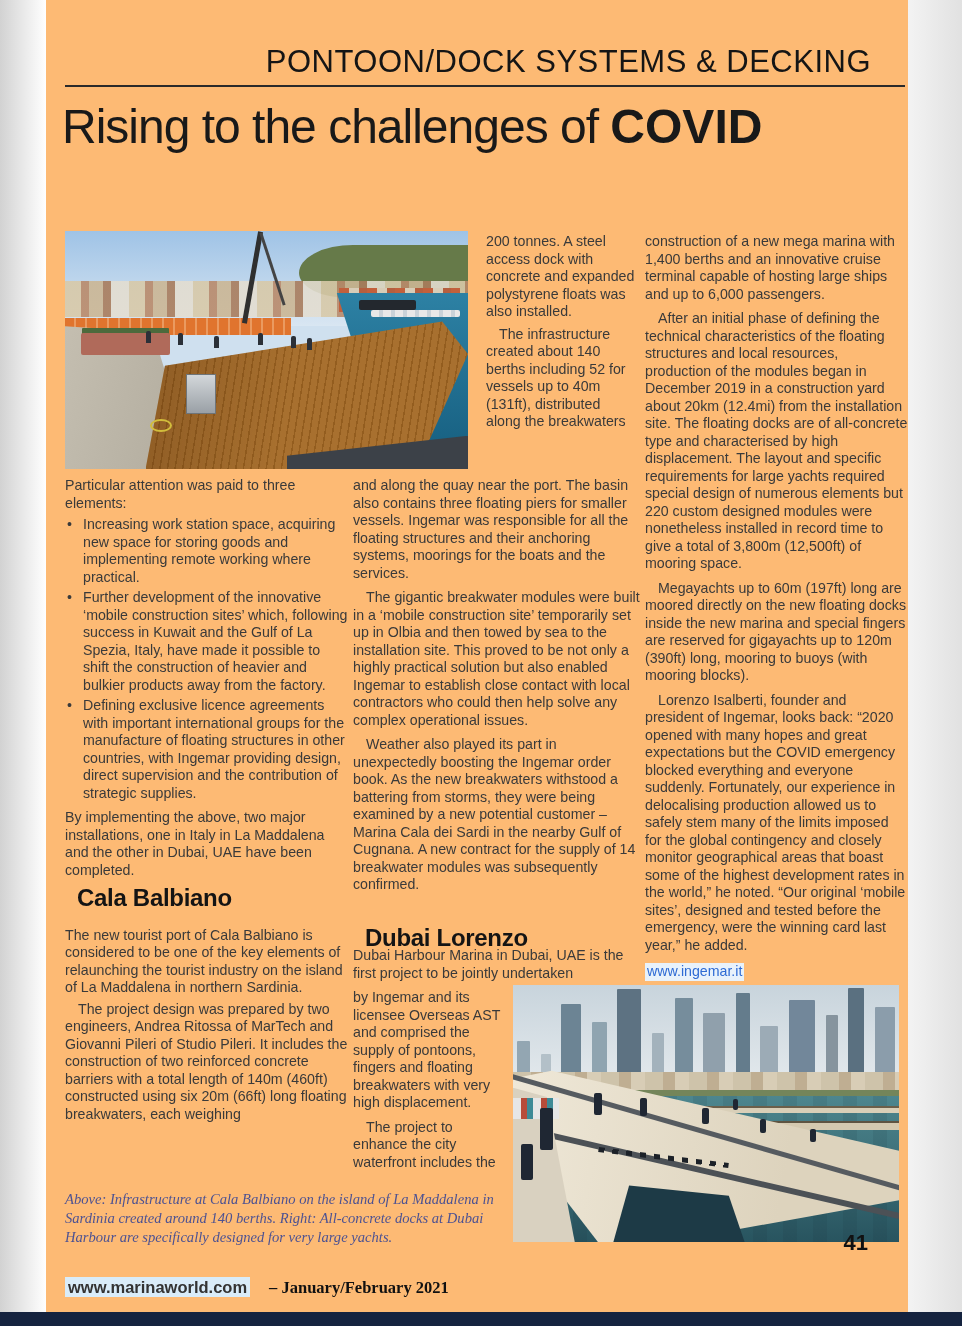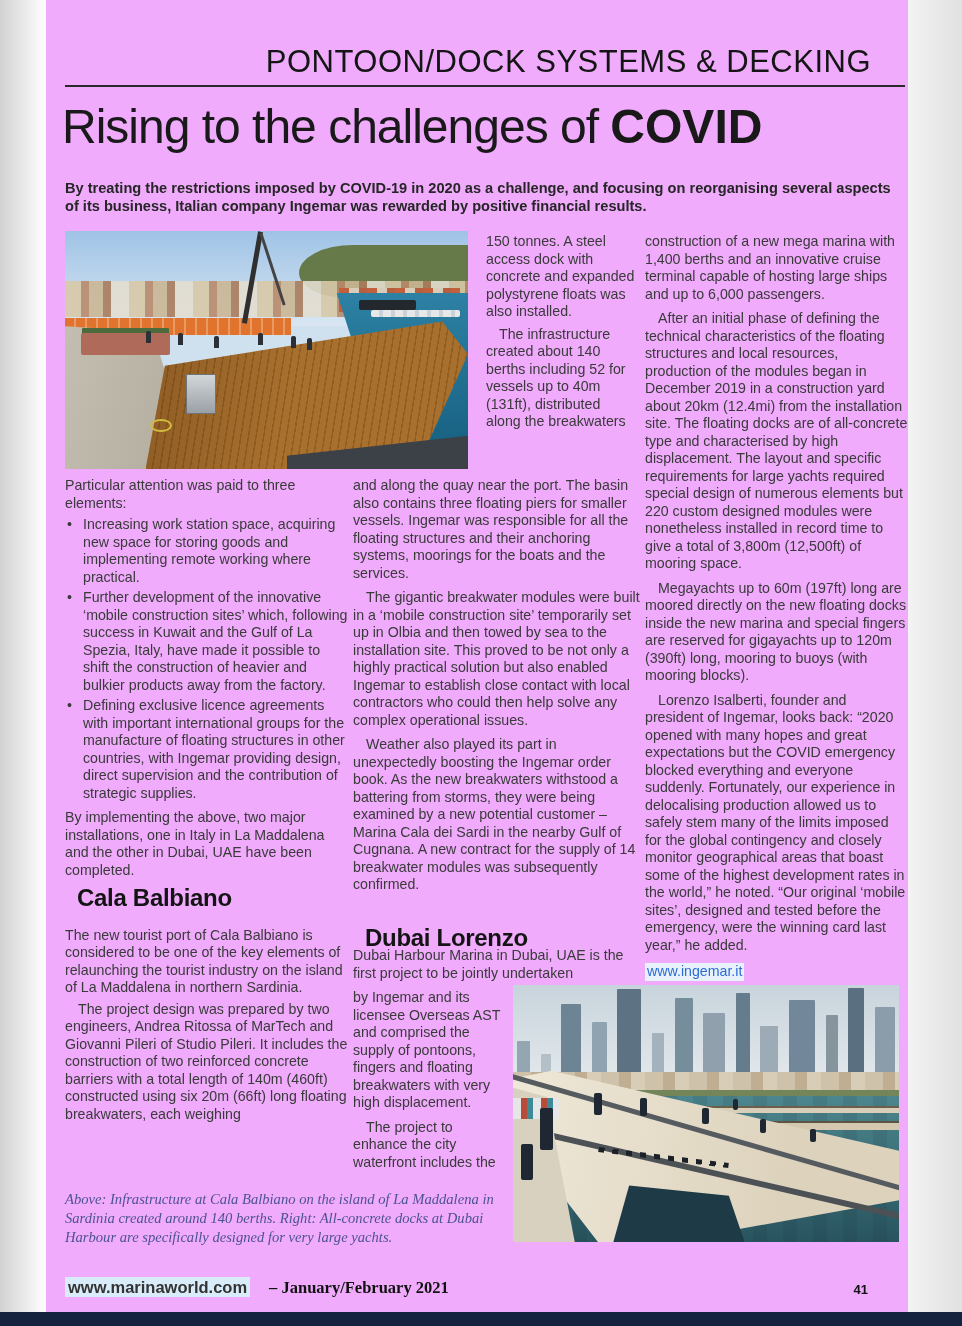--- a/index.html
+++ b/index.html
@@ -1,18 +1,18 @@
 <!DOCTYPE html>
 <html><head>
 <meta charset="utf-8">
 <style>
   html,body{margin:0;padding:0;background:#ffffff;}
   body{width:962px;height:1326px;overflow:hidden;
        font-family:"Liberation Sans","DejaVu Sans",sans-serif;color:#2e2e2e;}
-  .page{position:relative;width:928px;height:1326px;background:#f0abfc;}
+  .page{position:relative;width:928px;height:1326px;background:#fdba74;}
 
   
   .gutter-left{position:absolute;left:0;top:0;width:46px;height:1326px;
     background:linear-gradient(to right,#d2d2d2,#ffffff);}
   .gutter-right{position:absolute;left:908px;top:0;width:54px;height:1326px;
     background:linear-gradient(to right,#f3f3f3,#e1e1e1);}
 
   
   .kicker{position:absolute;right:57px;top:44px;font-size:31px;letter-spacing:.5px;
     color:#151515;font-weight:400;}
@@ -44,21 +44,21 @@
 
   
   .caption{position:absolute;left:65px;top:1190px;width:452px;
     font-family:"Liberation Serif","DejaVu Serif",serif;font-style:italic;
     font-size:14.6px;line-height:19px;color:#4d5292;}
 
   
   .footer-text{position:absolute;left:65px;top:1278px;font-size:16.5px;font-weight:700;color:#111;}
   .footer-site{background:#d9ecf9;color:#333;padding:1px 3px;text-decoration:none;font-weight:700;}
   .footer-issue{margin-left:19px;font-family:Liberation Serif, serif;}
-  .page-num{position:absolute;right:60px;top:1282px;font-size:13px;font-weight:700;color:#111;}
+  .page-num{position:absolute;right:60px;top:1230px;font-size:22px;font-weight:700;color:#111;}
   .navy-bar{position:absolute;left:0;top:1312px;width:962px;height:14px;background:#15233f;}
 
   
   .photo1{position:absolute;left:65px;top:231px;width:403px;height:238px;overflow:hidden;background:#cfe0ef;}
   .p1-sky{position:absolute;left:0;top:0;width:100%;height:40%;
     background:linear-gradient(#9fc3e6,#d9e6f2);}
   .p1-hill{position:absolute;right:0;top:6%;width:42%;height:22%;
     background:#667a49;border-radius:60% 0 0 55%/100% 0 0 90%;}
   .p1-town{position:absolute;left:0;top:21%;width:100%;height:15%;
     background:repeating-linear-gradient(90deg,#d8c9a8 0 16px,#b98a6a 16px 24px,#cbb694 24px 38px,#a97c5c 38px 46px,#e3ddd0 46px 64px);
@@ -157,21 +157,20 @@
   <div class="gutter-right"></div>
 
   <div class="kicker">PONTOON/DOCK SYSTEMS &amp; DECKING</div>
   <div class="kicker-rule"></div>
 
   <div class="title">
     <span class="t-light">Rising to the challenges of</span>
     <span class="t-heavy">COVID</span>
   </div>
 
-  <div class="standfirst">By treating the restrictions imposed by COVID-19 in 2020 as a challenge, and focusing on reorganising several aspects of its business, Italian company Ingemar was rewarded by positive financial results.</div>
 
   <div class="photo1">
     <div class="p1-sky"></div>
     <div class="p1-hill"></div>
     <div class="p1-town"></div>
     <div class="p1-town2"></div>
     <div class="p1-fence"></div>
     <div class="p1-water"></div>
     <div class="p1-boat"></div>
     <div class="p1-boat2"></div>
@@ -198,21 +197,21 @@
       <div class="bullet">Further development of the innovative ‘mobile construction sites’ which, following success in Kuwait and the Gulf of La Spezia, Italy, have made it possible to shift the construction of heavier and bulkier products away from the factory.</div>
       <div class="bullet">Defining exclusive licence agreements with important international groups for the manufacture of floating structures in other countries, with Ingemar providing design, direct supervision and the contribution of strategic supplies.</div>
     </div>
     <div class="mt">By implementing the above, two major installations, one in Italy in La Maddalena and the other in Dubai, UAE have been completed.</div>
     <h2 class="subhead" style="margin-top:10px;">Cala Balbiano</h2>
     <div style="margin-top:20px;">The new tourist port of Cala Balbiano is considered to be one of the key elements of relaunching the tourist industry on the island of La Maddalena in northern Sardinia.</div>
     <div class="ind" style="margin-top:4px;">The project design was prepared by two engineers, Andrea Ritossa of MarTech and Giovanni Pileri of Studio Pileri. It includes the construction of two reinforced concrete barriers with a total length of 140m (460ft) constructed using six 20m (66ft) long floating breakwaters, each weighing</div>
   </div>
 
   <div class="col2top bodytxt">
-    <div>150 tonnes. A steel access dock with concrete and expanded polystyrene floats was also installed.</div>
+    <div>200 tonnes. A steel access dock with concrete and expanded polystyrene floats was also installed.</div>
     <div class="ind" style="margin-top:5px;">The infrastructure created about 140 berths including 52 for vessels up to 40m (131ft), distributed along the breakwaters</div>
   </div>
 
   <div class="col2a bodytxt">
     <div>and along the quay near the port. The basin also contains three floating piers for smaller vessels. Ingemar was responsible for all the floating structures and their anchoring systems, moorings for the boats and the services.</div>
     <div class="ind mt">The gigantic breakwater modules were built in a ‘mobile construction site’ temporarily set up in Olbia and then towed by sea to the installation site. This proved to be not only a highly practical solution but also enabled Ingemar to establish close contact with local contractors who could then help solve any complex operational issues.</div>
     <div class="ind mt">Weather also played its part in unexpectedly boosting the Ingemar order book. As the new breakwaters withstood a battering from storms, they were being examined by a new potential customer – Marina Cala dei Sardi in the nearby Gulf of Cugnana. A new contract for the supply of 14 breakwater modules was subsequently confirmed.</div>
   </div>
   <div class="col2h">
     <h2 class="subhead">Dubai Lorenzo</h2>

